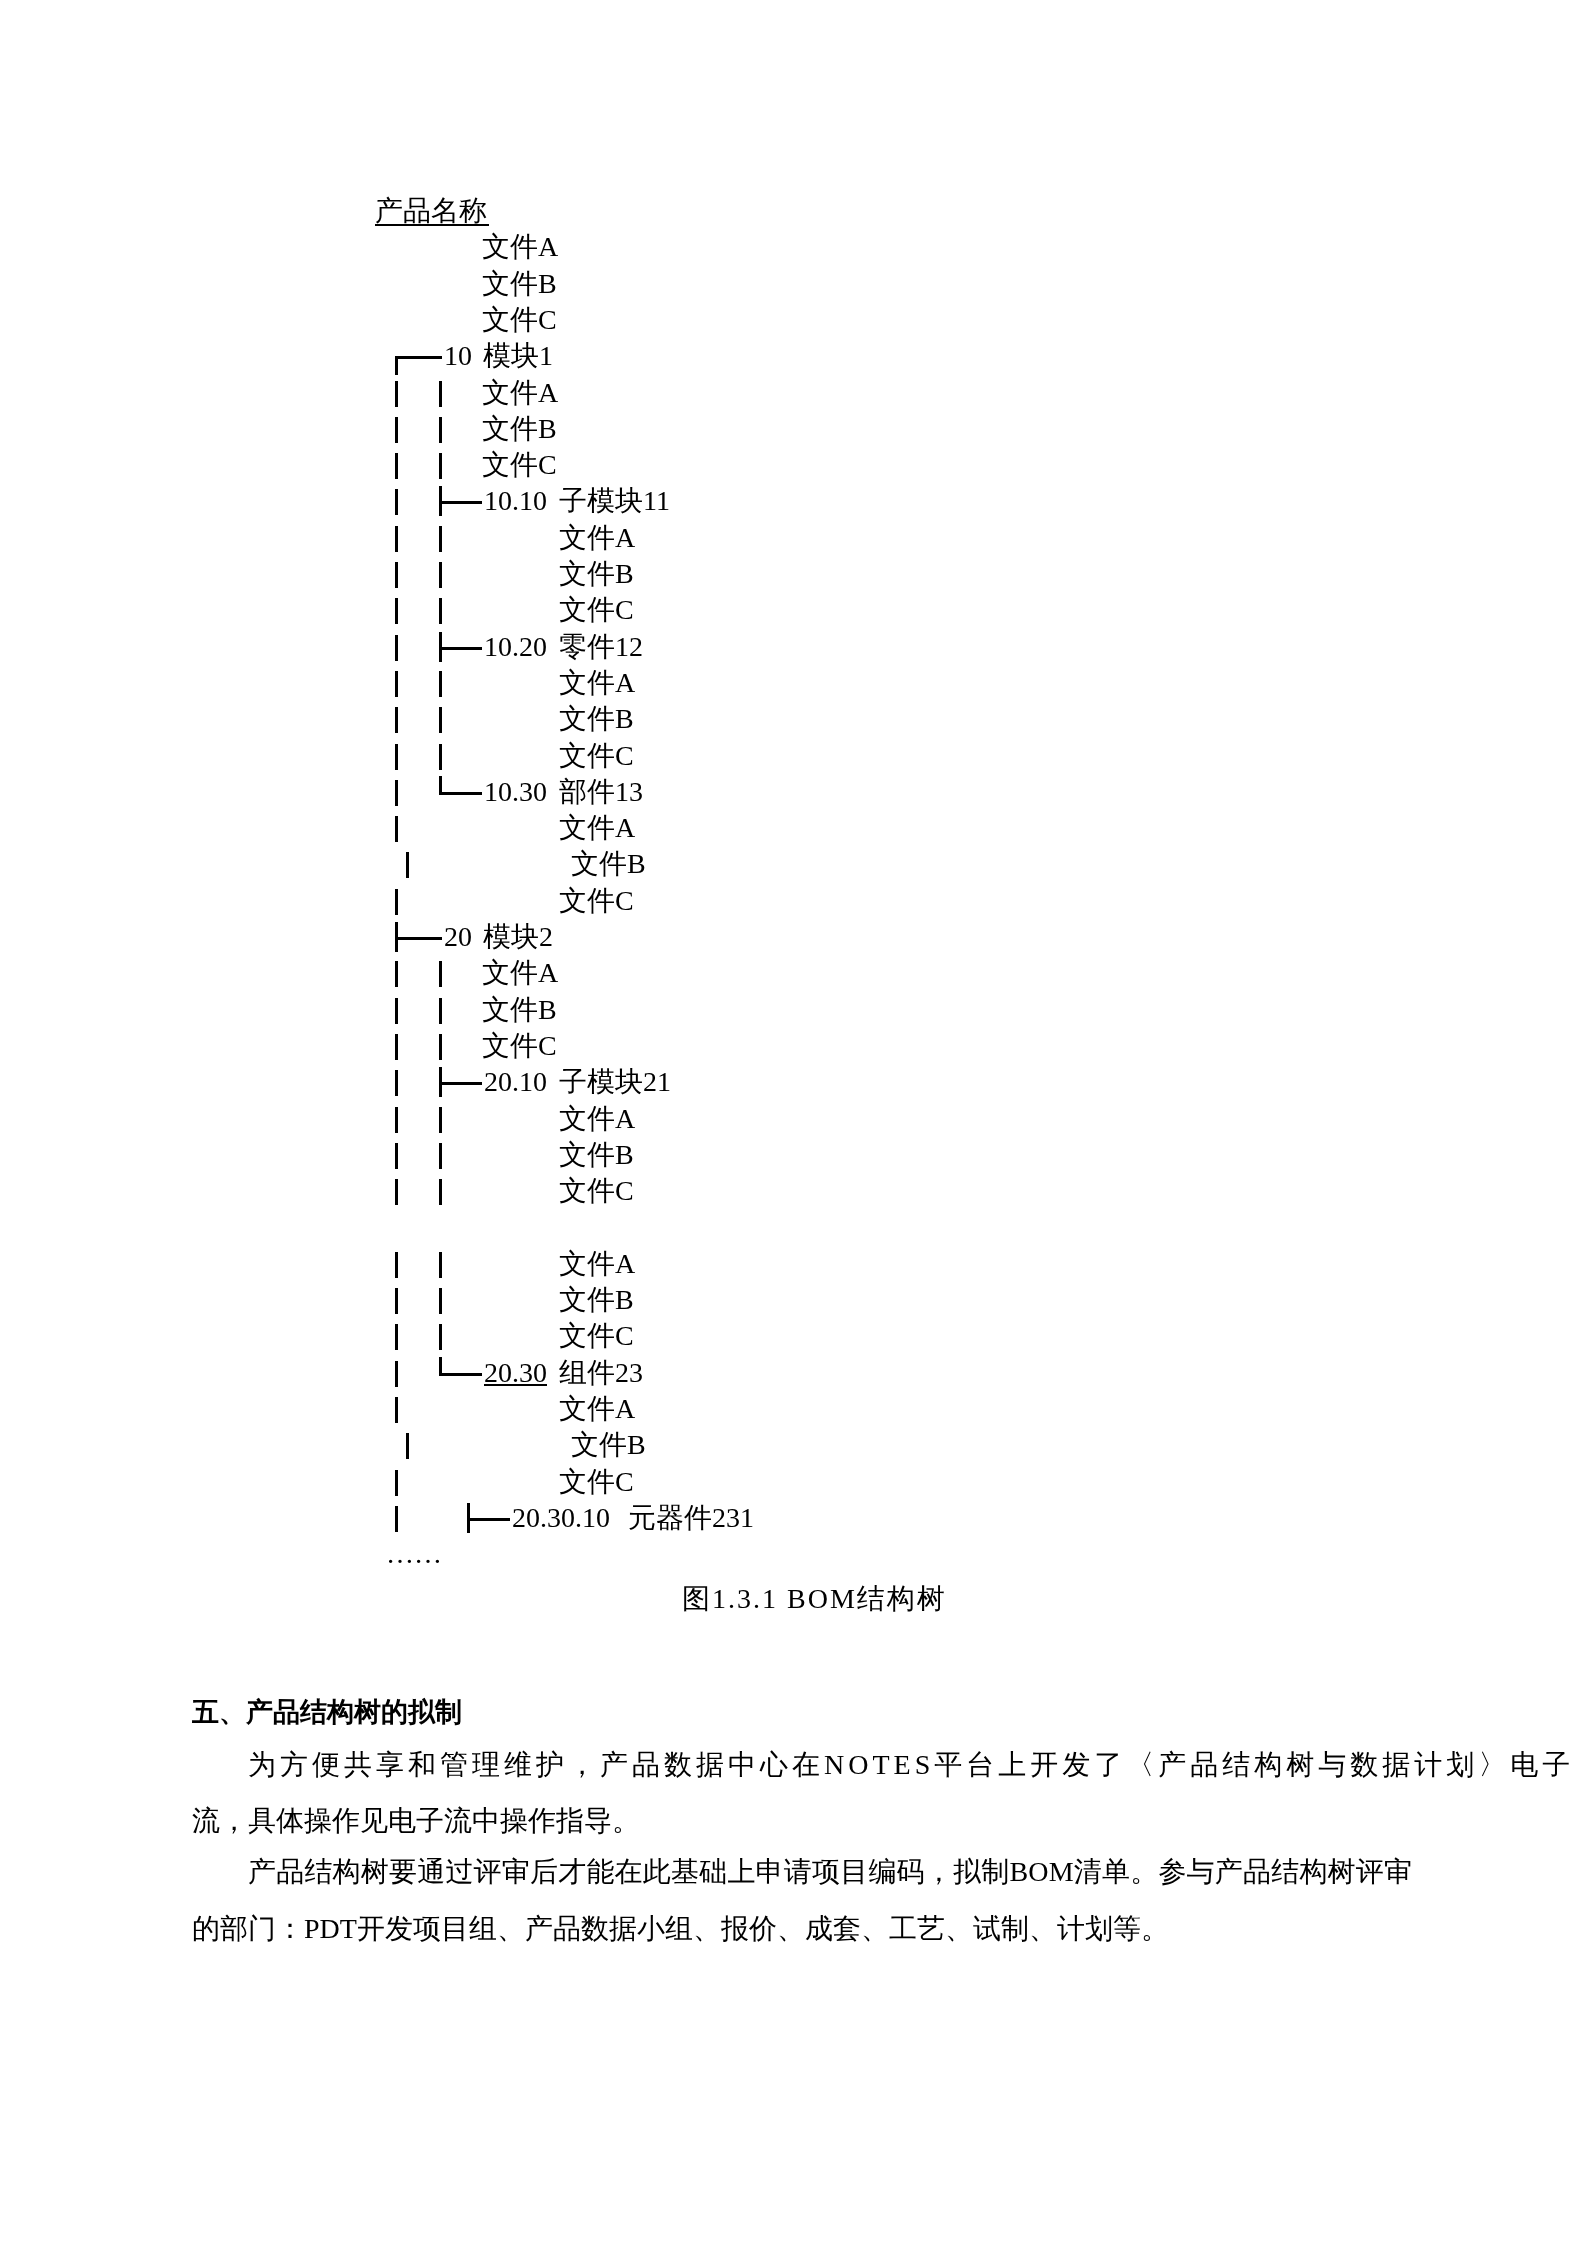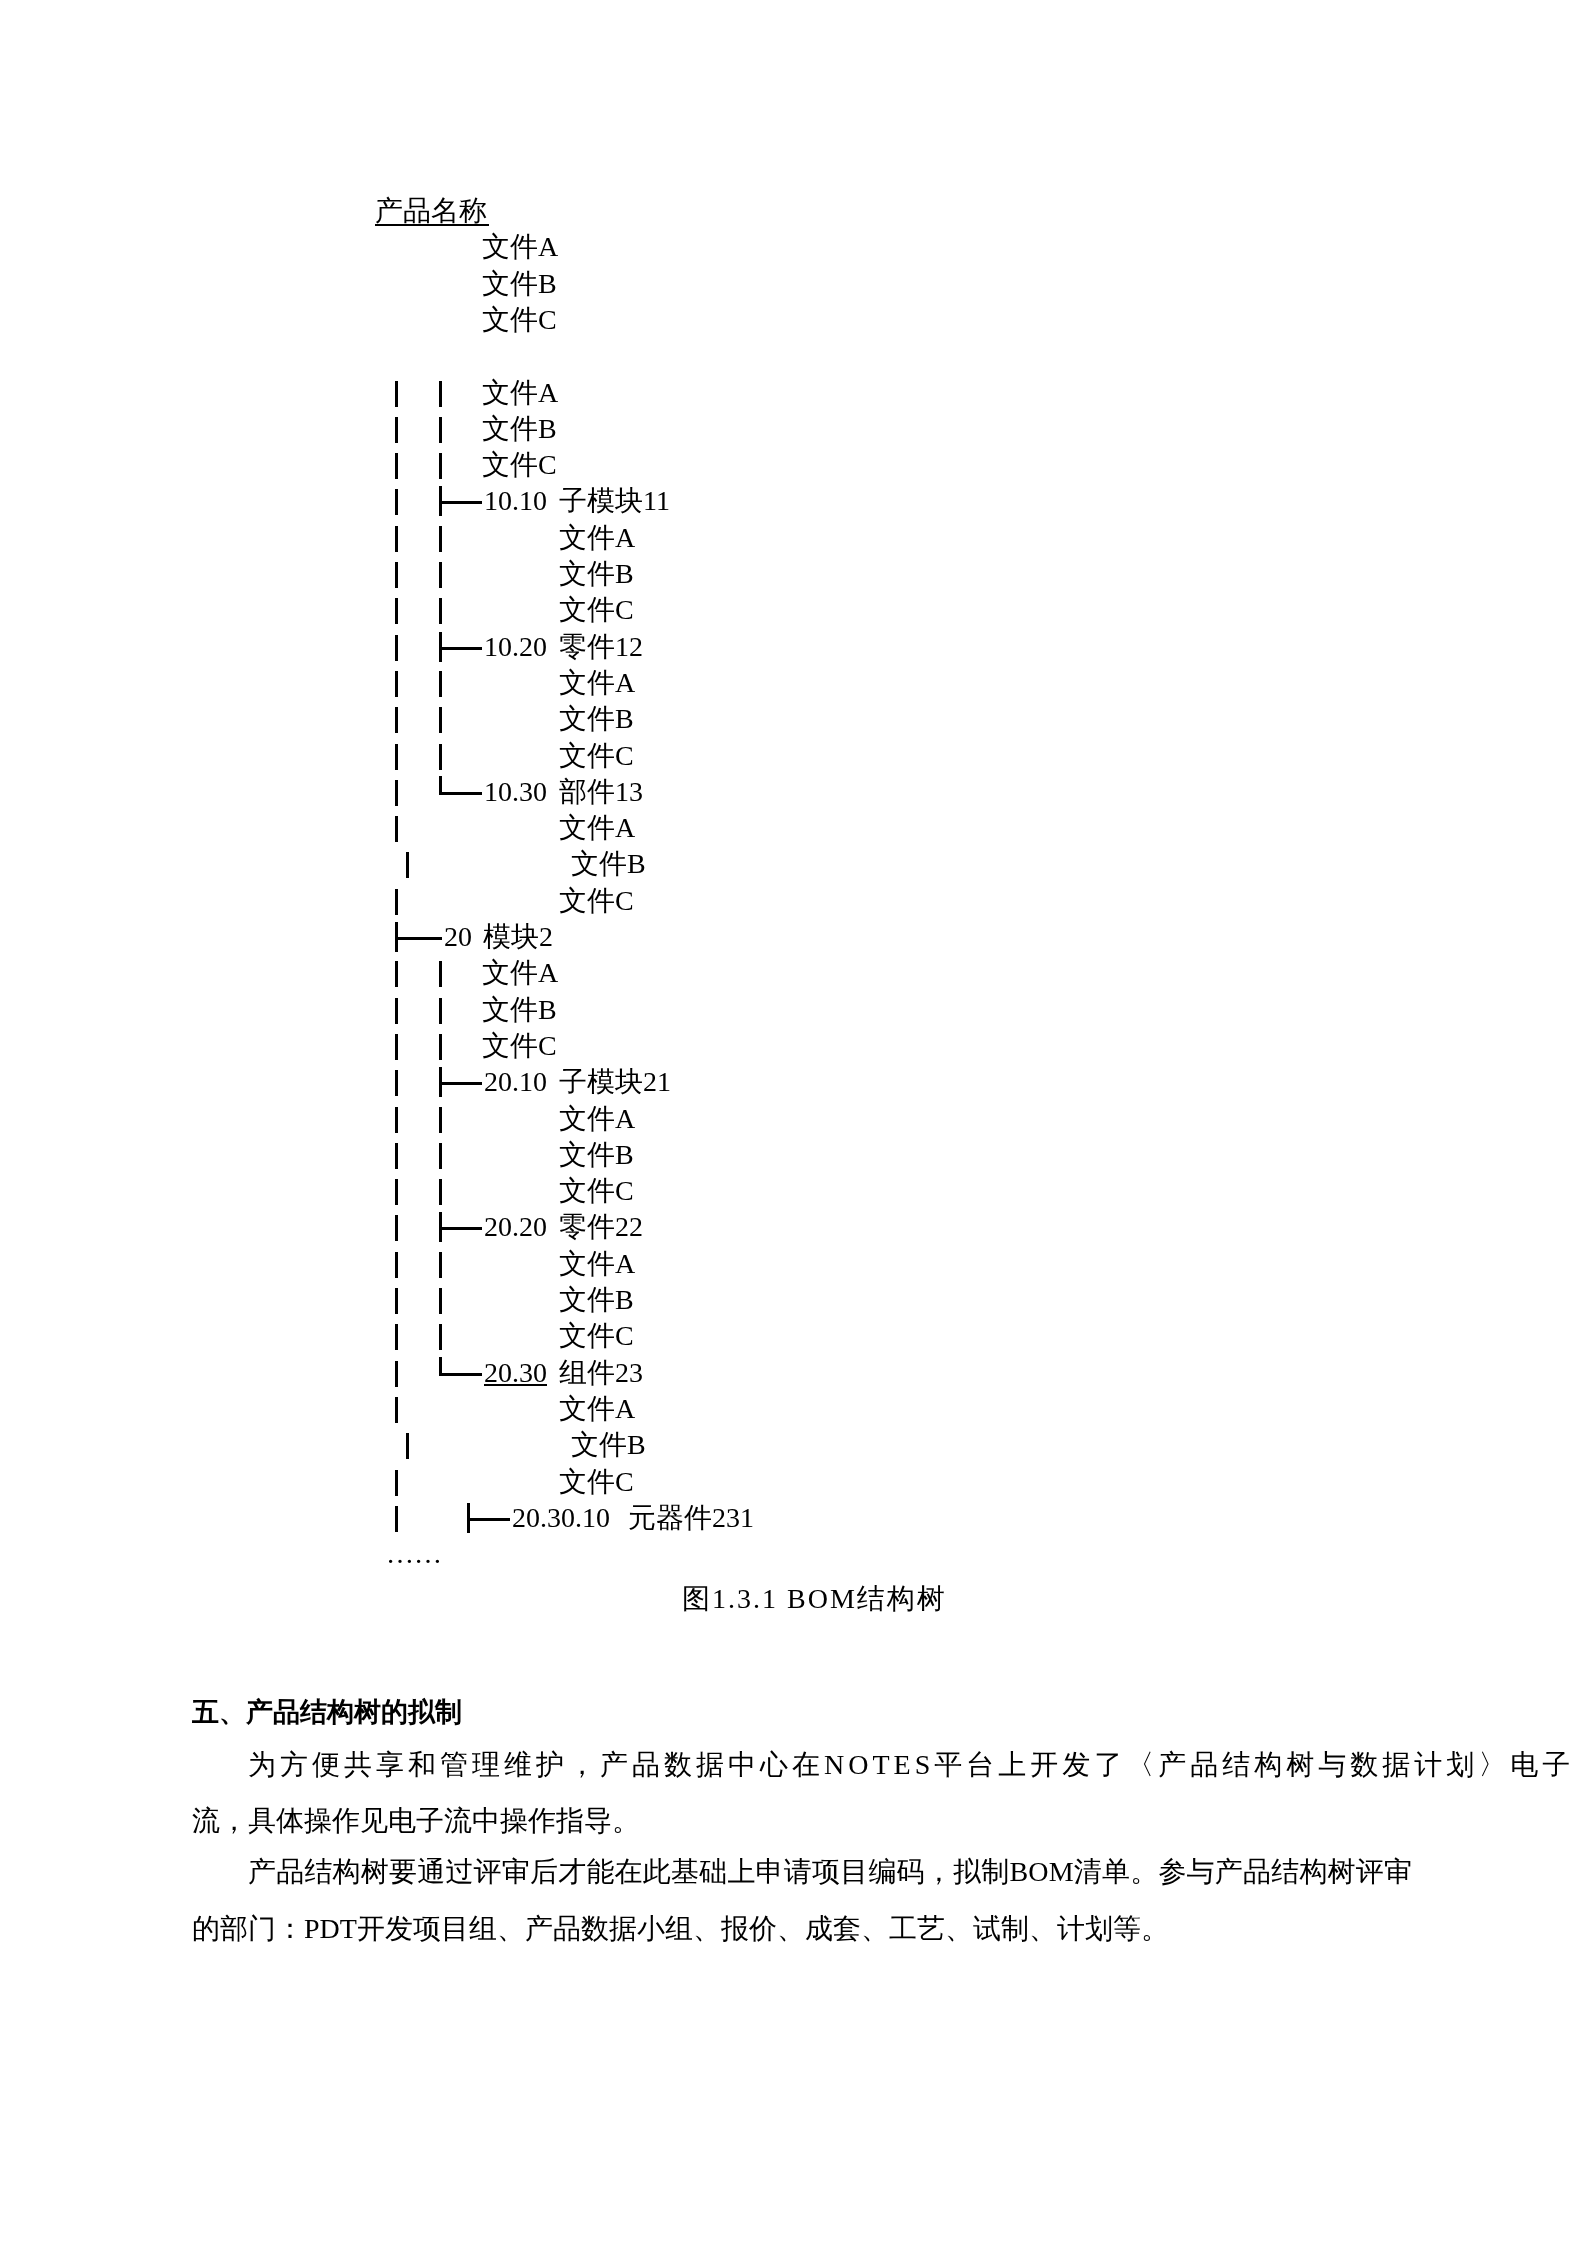--- a/index.html
+++ b/index.html
@@ -41,20 +41,26 @@
       </div>
       <div class="tree-row" style="top: 229.3px;">
         <span style="left: 482px;">文件A</span>
       </div>
       <div class="tree-row" style="top: 265.6px;">
         <span style="left: 482px;">文件B</span>
       </div>
       <div class="tree-row" style="top: 301.9px;">
         <span style="left: 482px;">文件C</span>
       </div>
+      <div class="tree-row" style="top: 338.2px;">
+        <div class="vline" style="left: 395px; top: 18px; height: 19px;"></div>
+        <div class="hline" style="left: 395px; width: 47px;"></div>
+        <span style="left: 444px;">10</span>
+        <span style="left: 483px;">模块1</span>
+      </div>
       <div class="tree-row" style="top: 374.5px;">
         <div class="tick" style="left: 395px;"></div>
         <div class="tick" style="left: 439px;"></div>
         <span style="left: 482px;">文件A</span>
       </div>
       <div class="tree-row" style="top: 410.8px;">
         <div class="tick" style="left: 395px;"></div>
         <div class="tick" style="left: 439px;"></div>
         <span style="left: 482px;">文件B</span>
       </div>
@@ -161,27 +167,20 @@
       </div>
       <div class="tree-row" style="top: 1136.8px;">
         <div class="tick" style="left: 395px;"></div>
         <div class="tick" style="left: 439px;"></div>
         <span style="left: 559px;">文件B</span>
       </div>
       <div class="tree-row" style="top: 1173.1px;">
         <div class="tick" style="left: 395px;"></div>
         <div class="tick" style="left: 439px;"></div>
         <span style="left: 559px;">文件C</span>
-      </div>
-      <div class="tree-row" style="top: 1209.4px;">
-        <div class="tick" style="left: 395px;"></div>
-        <div class="vline" style="left: 439px; top: 3px; height: 30px;"></div>
-        <div class="hline" style="left: 439px; width: 43px;"></div>
-        <span style="left: 484px;">20.20</span>
-        <span style="left: 559px;">零件22</span>
       </div>
       <div class="tree-row" style="top: 1245.7px;">
         <div class="tick" style="left: 395px;"></div>
         <div class="tick" style="left: 439px;"></div>
         <span style="left: 559px;">文件A</span>
       </div>
       <div class="tree-row" style="top: 1282px;">
         <div class="tick" style="left: 395px;"></div>
         <div class="tick" style="left: 439px;"></div>
         <span style="left: 559px;">文件B</span>

